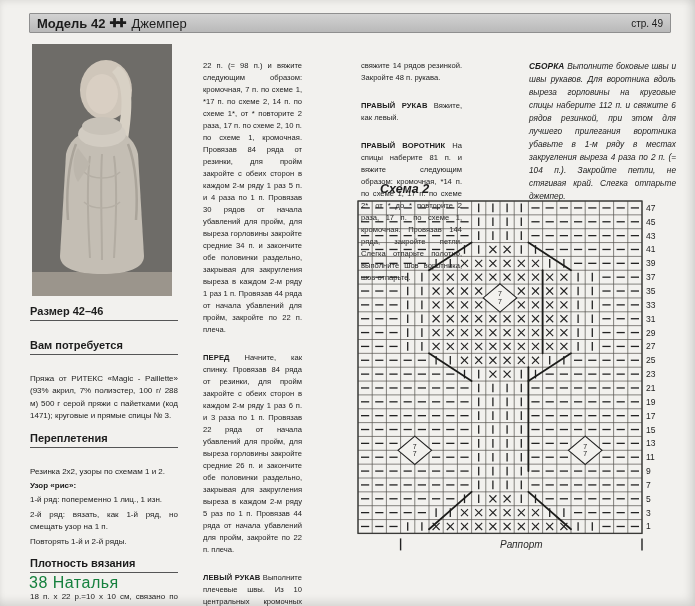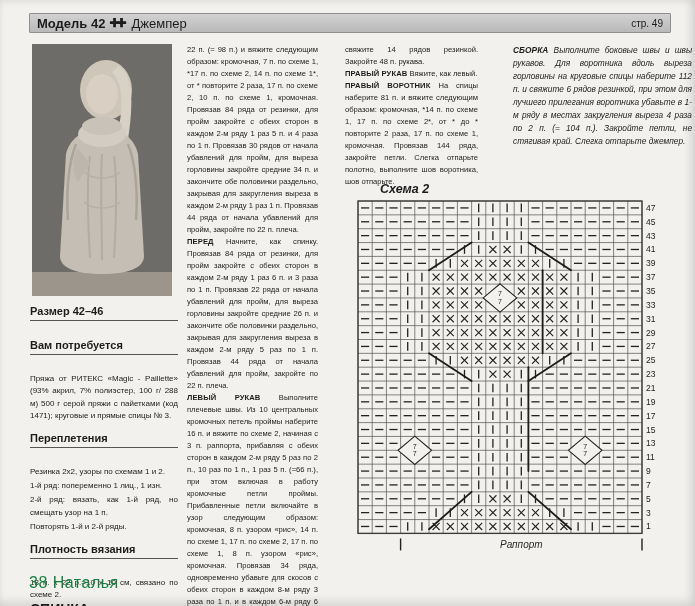--- a/index.html
+++ b/index.html
@@ -28,21 +28,21 @@
     padding-bottom:3px;margin:9px 0 18px 0;
   }
   .lc-text{font-size:8px;line-height:12.4px;text-align:justify;margin:0 0 2px 0;}
   .lc-text b{font-size:14px;}
   .bold-line{font-weight:bold;}
   
   .col{position:absolute;top:44px;}
   .col2{left:187px;width:131px;}
   .col3{left:345px;width:133px;}
   .col4{left:513px;width:179px;font-style:italic;}
-  .col .ip{margin:0;font-size:7.6px;line-height:12px;text-align:justify;}
+  .col .ip{margin:16px;font-size:7.6px;line-height:12px;text-align:justify;}
   .col4 .ip{font-size:8.3px;line-height:13px;}
   .col .ip b{letter-spacing:.1px;}
   
   .schema-title{
     position:absolute;left:356px;top:182px;
     font-size:12.5px;font-weight:bold;font-style:italic;margin-left:24px;
   }
   .chart-svg{position:absolute;left:352px;top:196px;}
   
   .footer{position:absolute;left:29px;top:574px;font-size:16px;letter-spacing:.5px;color:#15803d;}
@@ -80,20 +80,21 @@
       <path d="M46 104 C40 112 40 130 46 138 L58 120 Z" fill="#bcb6ac"></path>
     </svg>
 
     <div class="lc-heading">Размер 42–46</div>
 
     <div class="lc-heading">Вам потребуется</div>
     <p class="lc-text">Пряжа от РИТЕКС «Magic - Paillette» (93% акрил, 7% полиэстер, 100 г/ 288 м) 500 г серой пряжи с пайетками (код 1471); круговые и прямые спицы № 3.</p>
 
     <div class="lc-heading">Переплетения</div>
     <p class="lc-text">Резинка 2х2, узоры по схемам 1 и 2.</p>
+    <p class="lc-text bold-line">Узор «рис»:</p>
     <div id="uzor-rows">
         <p class="lc-text">1-й ряд: попеременно 1 лиц., 1 изн.</p>
         <p class="lc-text">2-й ряд: вязать, как 1-й ряд, но смещать узор на 1 п.</p>
         <p class="lc-text">Повторять 1-й и 2-й ряды.</p>
       </div>
 
     <div class="lc-heading">Плотность вязания</div>
     <p class="lc-text">18 п. х 22 р.=10 х 10 см, связано по схеме 2.</p>
     <p class="lc-text"><b>СПИНКА</b> <span>На спицы наберите 76 п. и вяжите резинкой. Через 20 рядов от начала работы равномерно прибавьте</span></p>
   </div>

